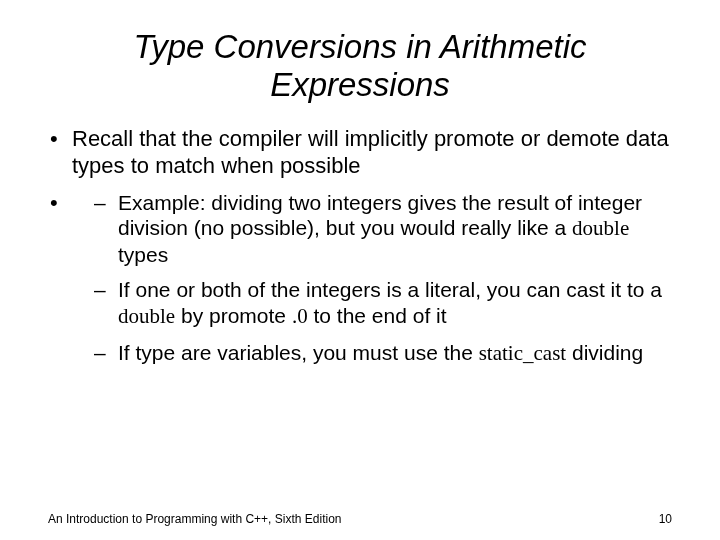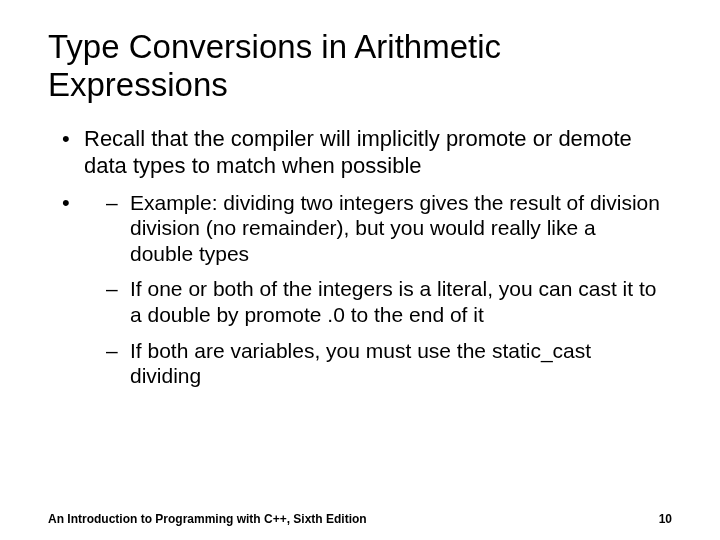--- a/index.html
+++ b/index.html
@@ -16,28 +16,29 @@
   .slide {
     width: 720px;
     height: 540px;
     padding: 28px 48px 0 48px;
     box-sizing: border-box;
     position: relative;
   }
   h1 {
     font-size: 33px;
     font-weight: normal;
-    text-align: left;
+    text-align: center;
     margin: 0 0 22px 0;
     line-height: 1.15;
+    font-style: italic;
   }
   ul.top {
     list-style: none;
     padding: 0;
-    margin: 12px;
+    margin: 0;
     font-size: 22px;
     line-height: 1.22;
   }
   ul.top > li {
     position: relative;
     padding-left: 24px;
     margin-bottom: 6px;
   }
   ul.top > li::before {
     content: "•";
@@ -59,52 +60,51 @@
     margin-bottom: 10px;
     margin-left: 22px;
   }
   ul.sub > li::before {
     content: "–";
     position: absolute;
     left: 0;
     top: 0;
   }
   .mono {
-    font-family: Liberation Sans, sans-serif;
+    font-family: Liberation Serif, serif;
   }
   .footer {
     position: absolute;
     bottom: 14px;
     left: 48px;
     right: 48px;
     font-size: 12px;
     color: #000;
     display: flex;
     justify-content: space-between;
-    font-weight: bold;
   }
 </style>
 </head>
 <body>
 
 <div class="slide">
   <h1>Type Conversions in Arithmetic Expressions</h1>
 
   <ul class="top">
     <li>Recall that the compiler will implicitly promote or demote data types to match when possible</li>
     <li>
       <ul class="sub">
         <li>
-          <span>Example: dividing two integers gives the result of division division (no remainder), but you would really like a </span><span class="mono">double</span><span> types</span>
+          <span>Example: dividing two integers gives the result of integer division (no possible), but you would really like a </span><span class="mono">double</span><span> types</span>
         </li>
         <li>
           <span>If one or both of the integers is a literal, you can cast it to a </span><span class="mono">double</span><span> by promote </span><span class="mono">.0</span><span> to the end of it</span>
         </li>
         <li>
-          <span>If both are variables, you must use the </span><span class="mono">static_cast</span><span> dividing</span>
+          <span>If type are variables, you must use the </span><span class="mono">static_cast</span><span> dividing</span>
         </li>
       </ul>
     </li>
   </ul>
 
   <div class="footer">
     <span>An Introduction to Programming with C++, Sixth Edition</span>
     <span>10</span>
   </div>
 </div>

